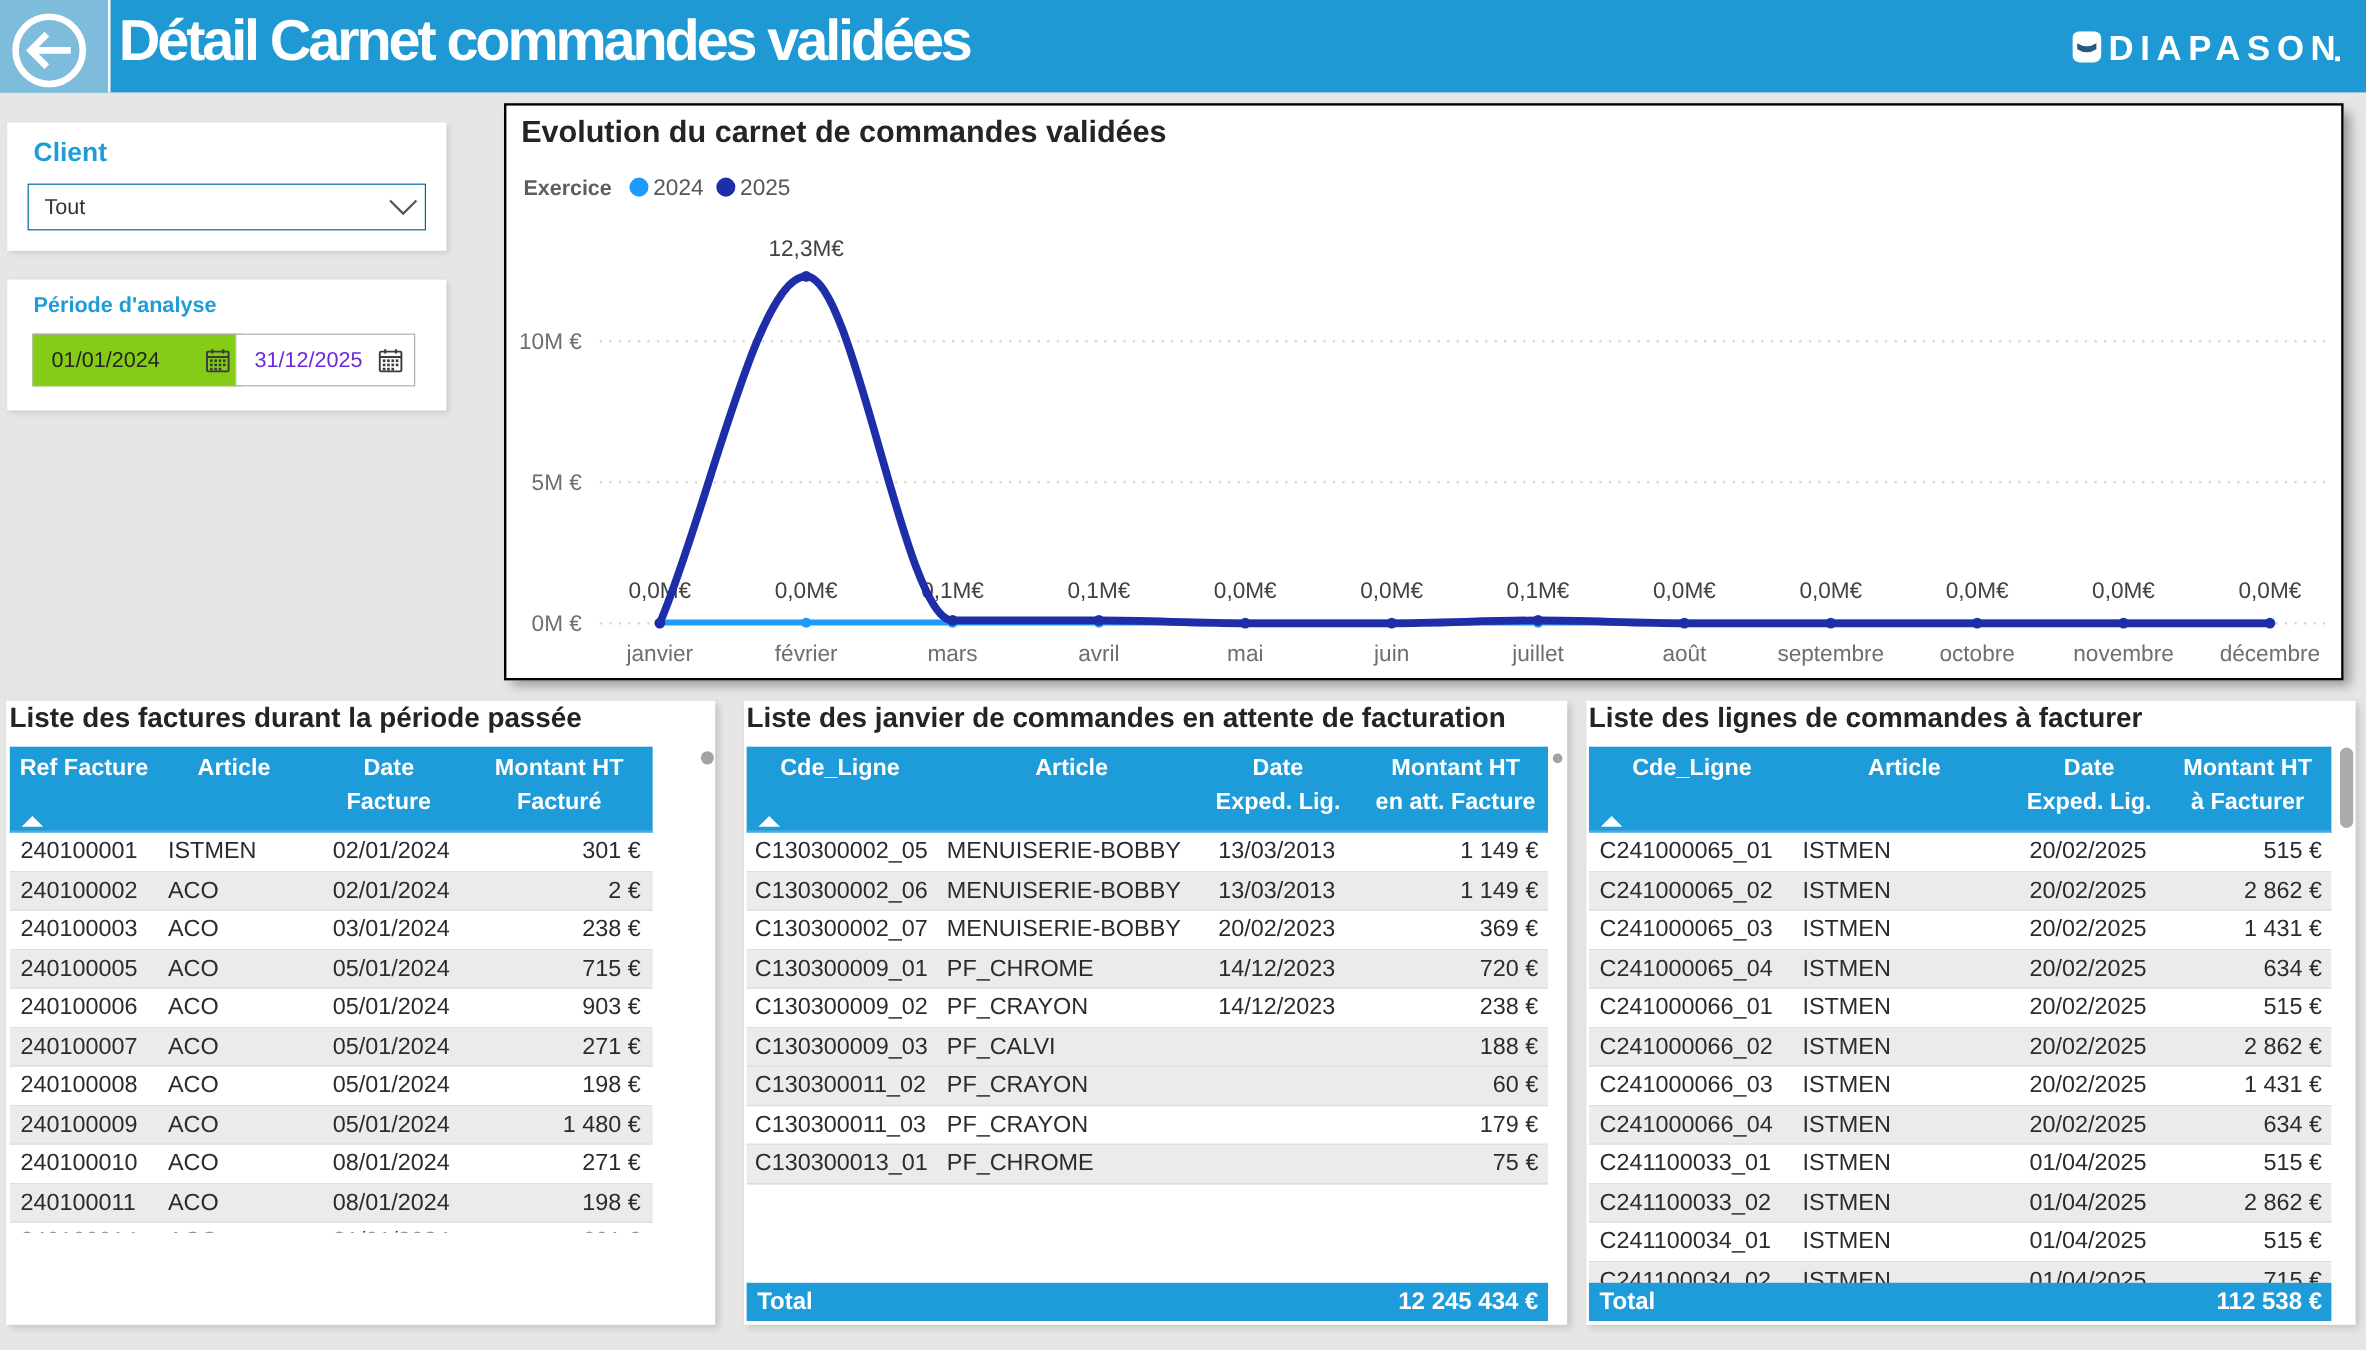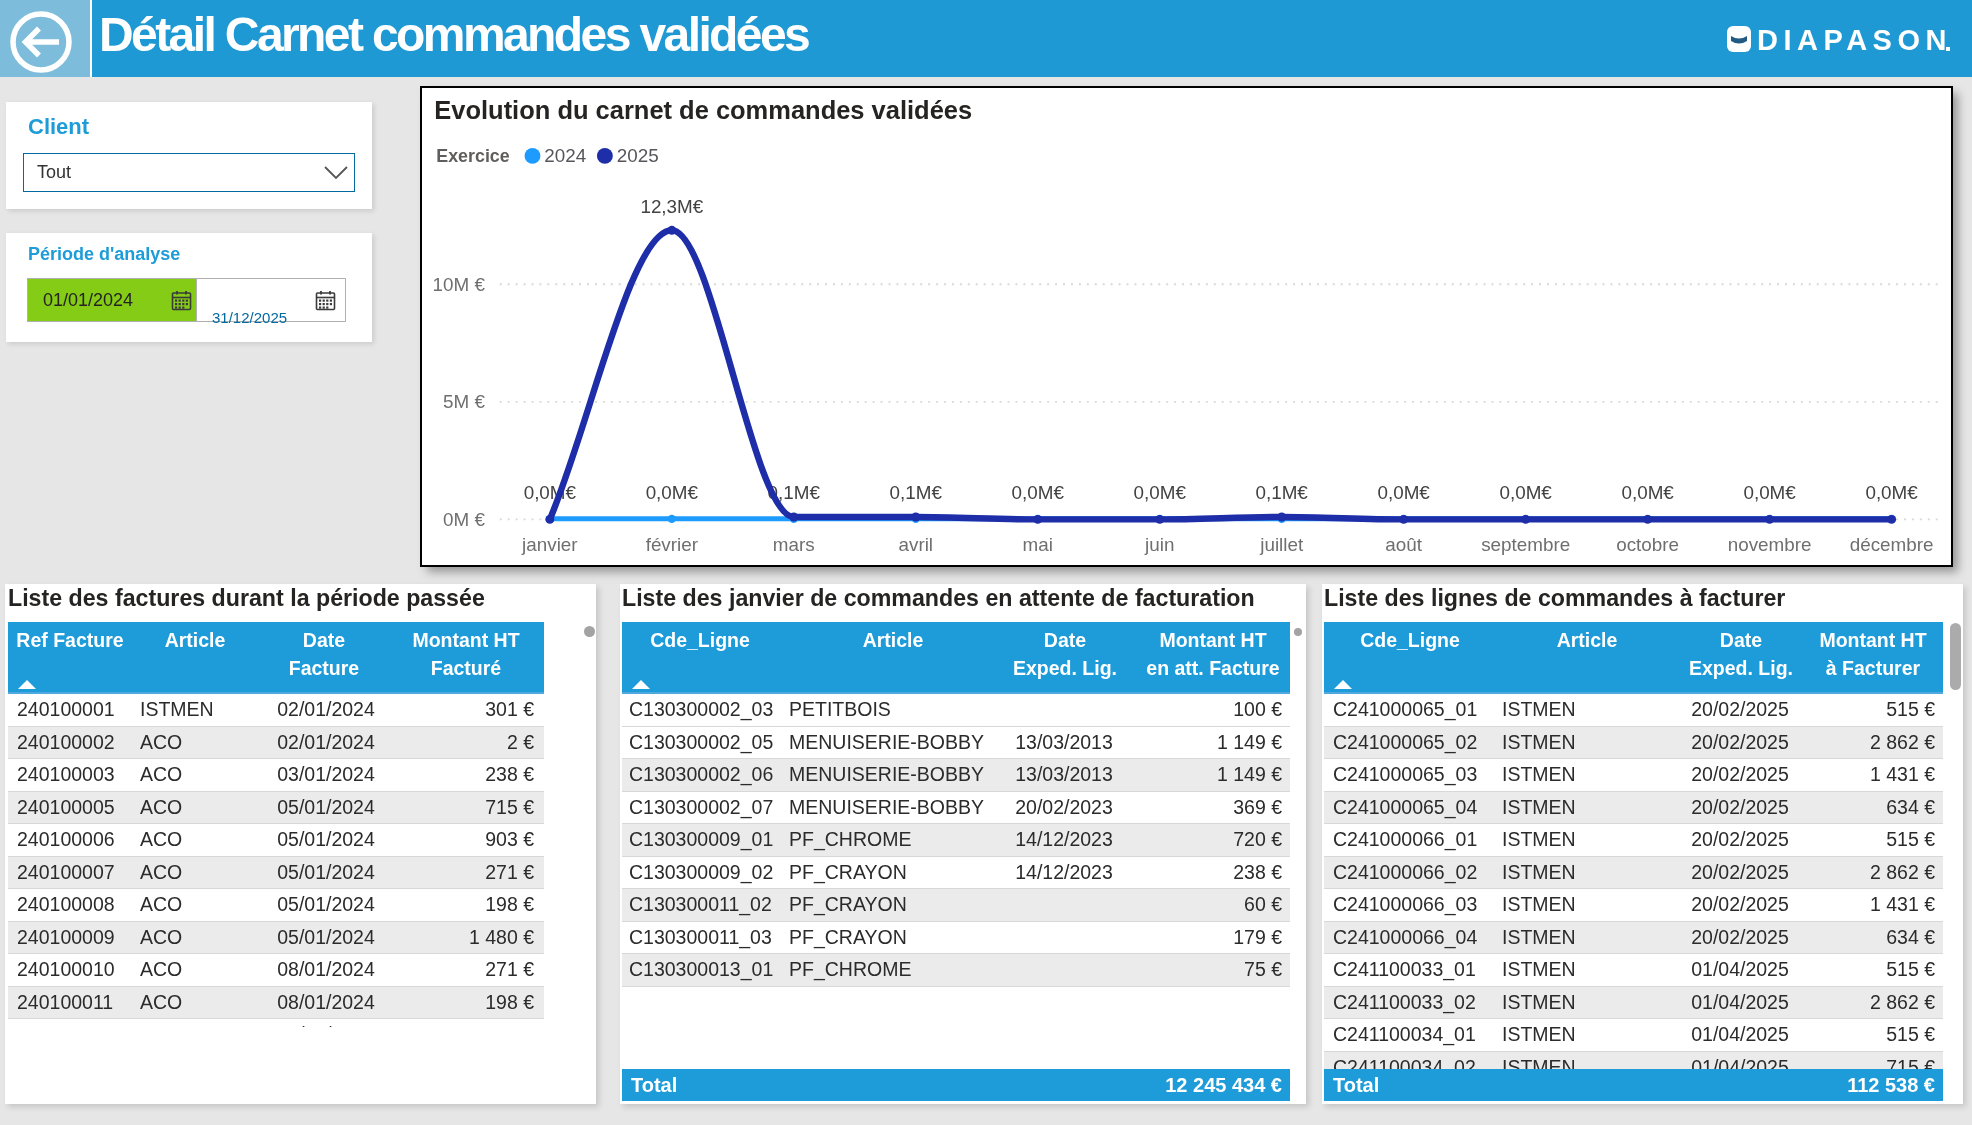--- a/index.html
+++ b/index.html
@@ -68,21 +68,21 @@
         <rect x="7.6" y="13" width="2.2" height="2.2"></rect>
         <rect x="11.2" y="13" width="2.2" height="2.2"></rect>
         <rect x="14.8" y="13" width="2.2" height="2.2"></rect>
      <rect x="4" y="16.5" width="2.2" height="2.2"></rect>
         <rect x="7.6" y="16.5" width="2.2" height="2.2"></rect>
         <rect x="11.2" y="16.5" width="2.2" height="2.2"></rect>
     </g>
   </svg>
 </div>
 <div class="abs" style="left:196px;top:278px;width:150px;height:44px;border:1px solid #b0b0b0;background:#fff">
-  <span style="position:absolute;left:15px;top:18px;line-height:42px;font-size:15px;color:#0369a1">31/12/2025</span>
+  <span style="position:absolute;left:15px;top:0;line-height:42px;font-size:18px;color:#6d28d9">31/12/2025</span>
   <svg style="position:absolute;right:9px;top:11px" width="21" height="21" viewBox="0 0 21 21">
     <rect x="1.5" y="3" width="18" height="16.5" rx="1" fill="none" stroke="#3b3b3b" stroke-width="1.6"></rect>
     <line x1="1.5" y1="7.5" x2="19.5" y2="7.5" stroke="#3b3b3b" stroke-width="1.6"></line>
     <line x1="6" y1="1" x2="6" y2="4.5" stroke="#3b3b3b" stroke-width="1.8"></line>
     <line x1="15" y1="1" x2="15" y2="4.5" stroke="#3b3b3b" stroke-width="1.8"></line>
     <g fill="#3b3b3b">
      <rect x="4" y="9.5" width="2.2" height="2.2"></rect>
         <rect x="7.6" y="9.5" width="2.2" height="2.2"></rect>
         <rect x="11.2" y="9.5" width="2.2" height="2.2"></rect>
         <rect x="14.8" y="9.5" width="2.2" height="2.2"></rect>
@@ -255,25 +255,20 @@
 <div class="tbl" style="left:622px;top:622px;width:668px;height:479px">
     <div class="thead">
       <span style="left:78px;top:4px;transform:translateX(-50%);text-align:center">Cde_Ligne</span>
       <span style="left:271px;top:4px;transform:translateX(-50%);text-align:center">Article</span>
       <span style="left:443px;top:4px;transform:translateX(-50%);text-align:center">Date<br>Exped. Lig.</span>
       <span style="left:591px;top:4px;transform:translateX(-50%);text-align:center">Montant HT<br>en att. Facture</span>
       <div class="sorttri" style="left:10px;bottom:3px"></div>
     </div>
     <div class="rowsbox">
       <div class="row">
-        <span style="left:7px">C130300002_03</span>
-        <span style="left:167px">PETITBOIS</span>
-        <span style="right:8px">100&nbsp;€</span>
-      </div>
-      <div class="row">
         <span style="left:7px">C130300002_05</span>
         <span style="left:167px">MENUISERIE-BOBBY</span>
         <span style="left:442px;transform:translateX(-50%)">13/03/2013</span>
         <span style="right:8px">1&nbsp;149&nbsp;€</span>
       </div>
       <div class="row alt">
         <span style="left:7px">C130300002_06</span>
         <span style="left:167px">MENUISERIE-BOBBY</span>
         <span style="left:442px;transform:translateX(-50%)">13/03/2013</span>
         <span style="right:8px">1&nbsp;149&nbsp;€</span>
@@ -288,20 +283,25 @@
         <span style="left:7px">C130300009_01</span>
         <span style="left:167px">PF_CHROME</span>
         <span style="left:442px;transform:translateX(-50%)">14/12/2023</span>
         <span style="right:8px">720&nbsp;€</span>
       </div>
       <div class="row">
         <span style="left:7px">C130300009_02</span>
         <span style="left:167px">PF_CRAYON</span>
         <span style="left:442px;transform:translateX(-50%)">14/12/2023</span>
         <span style="right:8px">238&nbsp;€</span>
+      </div>
+      <div class="row alt">
+        <span style="left:7px">C130300009_03</span>
+        <span style="left:167px">PF_CALVI</span>
+        <span style="right:8px">188&nbsp;€</span>
       </div>
       <div class="row alt">
         <span style="left:7px">C130300011_02</span>
         <span style="left:167px">PF_CRAYON</span>
         <span style="right:8px">60&nbsp;€</span>
       </div>
       <div class="row">
         <span style="left:7px">C130300011_03</span>
         <span style="left:167px">PF_CRAYON</span>
         <span style="right:8px">179&nbsp;€</span>

